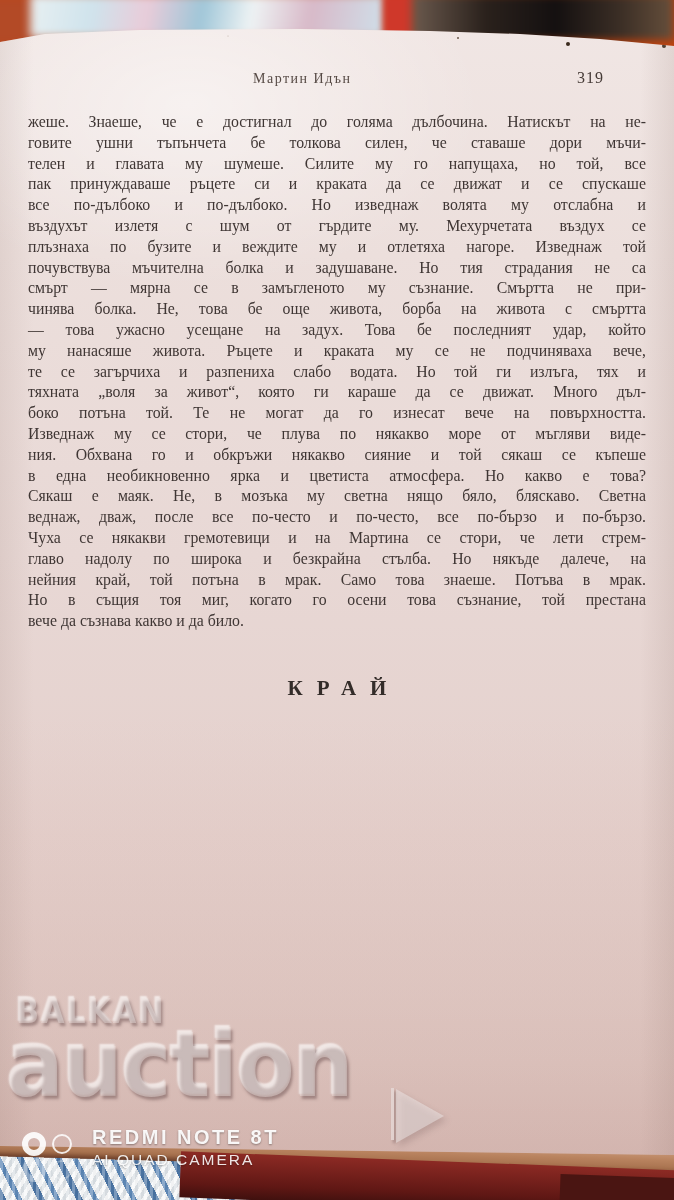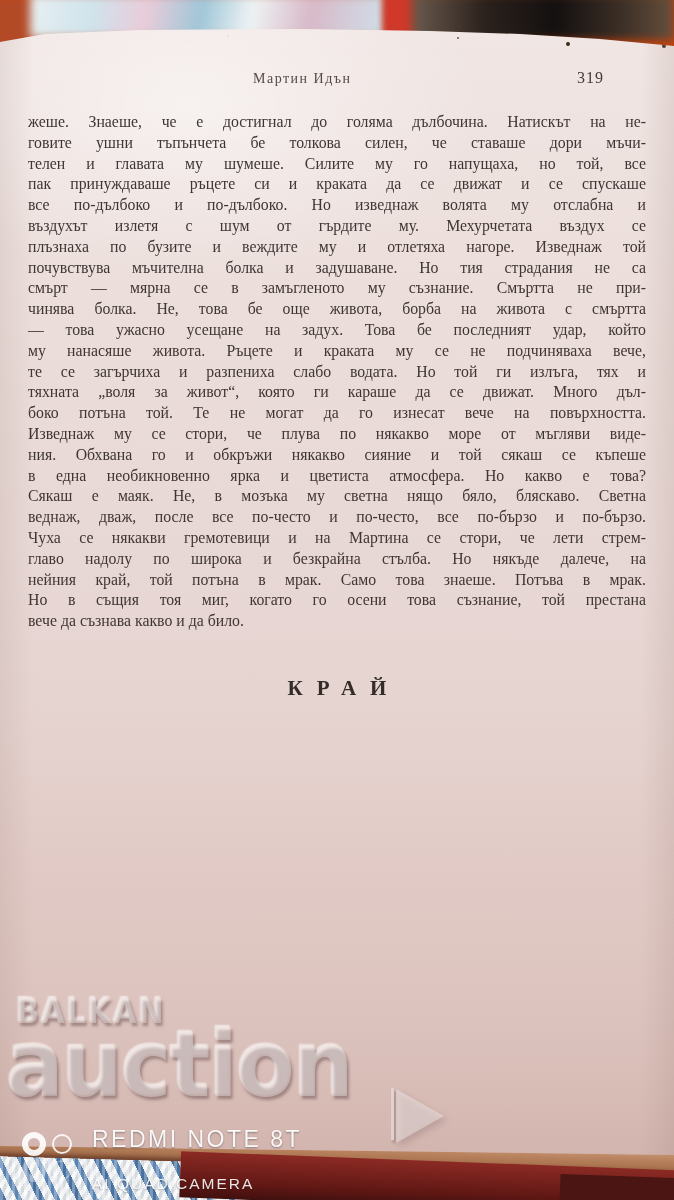--- a/index.html
+++ b/index.html
@@ -73,22 +73,22 @@
 
   
   .cam{position:absolute;left:22px;top:1126px;display:flex;align-items:flex-start;
     font-family:"Liberation Sans","DejaVu Sans",sans-serif;color:rgba(255,255,255,0.93);
     text-shadow:0 1px 2px rgba(0,0,0,0.35);}
   .cam-lens{position:relative;width:54px;height:46px;margin-right:16px;margin-top:4px;}
   .lens1{position:absolute;left:0;top:2px;width:12px;height:12px;border:6px solid rgba(255,255,255,0.9);border-radius:50%;}
   .lens2{position:absolute;left:30px;top:4px;width:16px;height:16px;border:2.5px solid rgba(255,255,255,0.85);border-radius:50%;}
   .lens1r{position:absolute;left:0;top:28px;width:12px;height:12px;border:6px solid rgba(255,255,255,0.35);border-radius:50%;}
   .lens2r{position:absolute;left:30px;top:30px;width:16px;height:16px;border:2.5px solid rgba(255,255,255,0.3);border-radius:50%;}
-  .cam-line1{font-size:23px;letter-spacing:2.5px;font-weight:normal;}
-  .cam-line2{font-size:15.5px;letter-spacing:2px;margin-top:22px;opacity:0.95;}
+  .cam-line1{font-size:20px;letter-spacing:2.5px;font-weight:bold;}
+  .cam-line2{font-size:15.5px;letter-spacing:2px;margin-top:2px;opacity:0.95;}
 </style>
 </head>
 <body>
 
 <div class="scene">
 
   <div class="bg-strip">
     <div class="bg-orange"></div>
     <div class="bg-book"></div>
     <div class="bg-red-object"></div>

